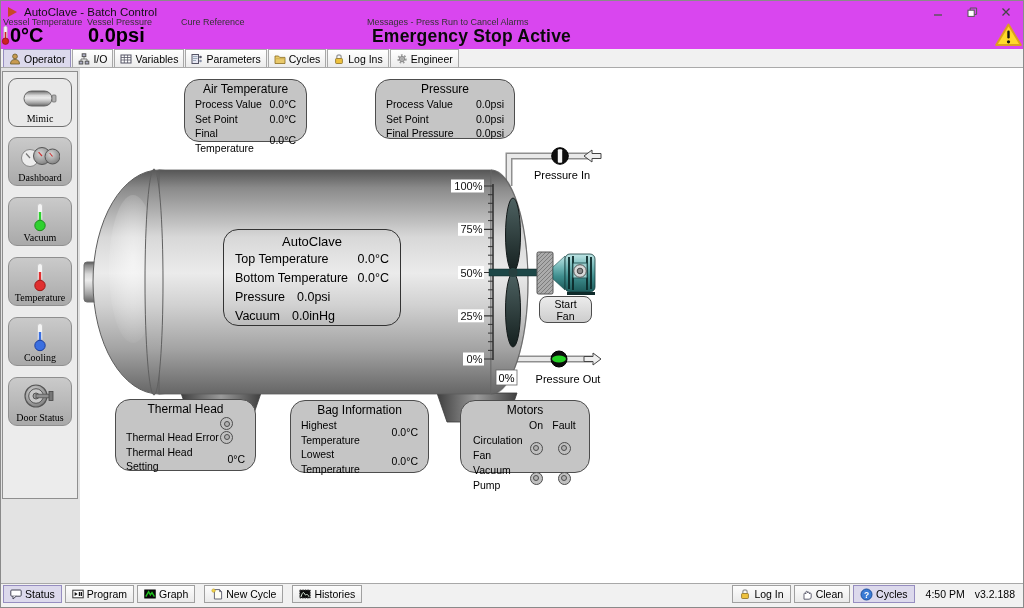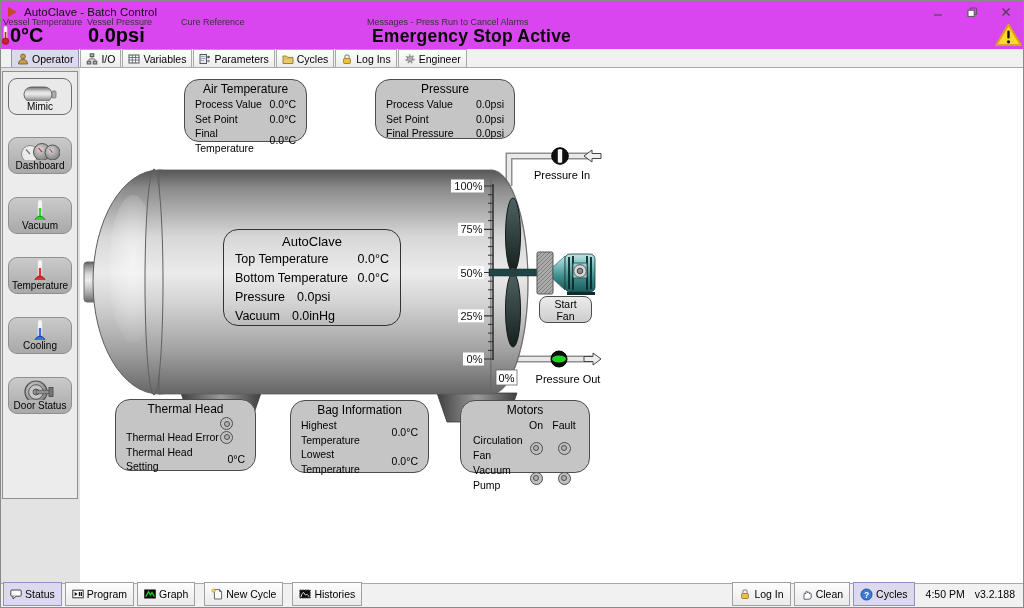--- a/index.html
+++ b/index.html
@@ -13,31 +13,31 @@
   .title-text{font-size:11.5px;color:#111;}
   .win-controls{margin-left:auto;display:flex;}
   .win-btn{width:34px;height:20px;display:flex;align-items:center;justify-content:center;}
   .hlabel{position:absolute;font-size:9px;color:#333;white-space:nowrap;}
   .hvalue{position:absolute;font-size:20px;font-weight:bold;color:#000;white-space:nowrap;display:flex;align-items:flex-start;line-height:20px;}
   .emergency{position:absolute;left:371px;top:25px;font-size:17.5px;font-weight:bold;color:#0a0a0a;letter-spacing:.2px;white-space:nowrap;}
   .warn{position:absolute;left:994px;top:21px;}
 
   
   .tabbar{position:absolute;top:48px;left:0;right:0;height:19px;background:#f1f1f1;border-bottom:1px solid #aaa;
-          display:flex;align-items:stretch;padding-left:10px;box-sizing:border-box;}
+          display:flex;align-items:stretch;padding-left:2px;box-sizing:border-box;}
   .tab{display:flex;align-items:center;gap:3px;padding:0 5px;font-size:10.5px;color:#000;
        background:linear-gradient(#ffffff,#ececec);border:1px solid #a8a8a8;border-bottom:none;margin-right:1px;cursor:default;}
   .tab.selected{background:#dcd9ec;border-color:#968dc0;}
 
   
   .sidebar{position:absolute;top:67px;left:0;width:79px;bottom:24px;background:#e3e3e3;}
   .side-panel{position:absolute;left:1px;top:3px;width:76px;height:428px;background:#ececec;border:1px solid #8f8f8f;box-sizing:border-box;}
-  .side-btn{position:absolute;left:7px;width:64px;height:37px;border:1px solid #8f8f8f;border-radius:9px;
+  .side-btn{position:absolute;left:7px;width:64px;height:49px;border:1px solid #8f8f8f;border-radius:9px;
             background:linear-gradient(#cacaca,#a9a9a9);display:flex;flex-direction:column;align-items:center;
-            justify-content:flex-end;padding-bottom:2px;box-sizing:border-box;cursor:default;}
+            justify-content:flex-end;padding-bottom:2px;box-sizing:border-box;cursor:default;font-family:Liberation Serif, serif;}
   .side-btn.selected{background:#e9e9e9;border-color:#6f6f6f;}
   .side-btn .lbl{font-size:10px;color:#000;line-height:11px;white-space:nowrap;}
 
   
   .canvas{position:absolute;left:79px;top:67px;right:0;bottom:24px;background:#fff;overflow:hidden;}
   .mimic-svg{position:absolute;left:1px;top:73px;}
 
   .panel{position:absolute;background:#c5c5c5;border:1.5px solid #4d4d4d;border-radius:15px;box-sizing:border-box;color:#000;}
   .ptitle{text-align:center;font-size:12px;line-height:15px;margin-top:2px;}
   .prow{display:flex;align-items:center;padding:0 10px;font-size:10.5px;line-height:14.6px;}
@@ -56,21 +56,21 @@
   .mrow{display:grid;grid-template-columns:1fr 26px 30px;align-items:center;padding:0 10px 0 12px;font-size:10.5px;line-height:15px;}
   .mrow .mc{text-align:center;}
   .mrow .ind{margin:1px auto;}
 
   .startfan{position:absolute;left:459px;top:228px;width:53px;height:27px;border:1.5px solid #4d4d4d;border-radius:8px;
             background:linear-gradient(#ececec,#cdcdcd);font-size:10.5px;font-family:inherit;color:#000;cursor:default;}
 
   
   .statusbar{position:absolute;left:0;bottom:0;right:0;height:24px;background:#f1f1f1;border-top:1px solid #a8a8a8;
              display:flex;align-items:center;padding:0 4px 3px 2px;box-sizing:border-box;gap:3px;}
-  .sbtn{display:flex;align-items:center;gap:3px;padding:1px 6px;font-size:10.5px;color:#000;height:24px;box-sizing:border-box;
+  .sbtn{display:flex;align-items:center;gap:3px;padding:1px 6px;font-size:10.5px;color:#000;height:18px;box-sizing:border-box;
         background:linear-gradient(#fdfdfd,#eaeaea);border:1px solid #a0a0a0;cursor:default;white-space:nowrap;}
   .sbtn.selected{background:#dcd9ec;border-color:#968dc0;}
   .sb-right{margin-left:auto;display:flex;gap:3px;align-items:center;}
   .sb-meta{font-size:10.5px;color:#000;display:flex;gap:10px;margin-left:8px;padding-right:4px;white-space:nowrap;}
 </style>
 </head>
 <body>
 
 <svg width="0" height="0" style="position:absolute">
   <defs>

